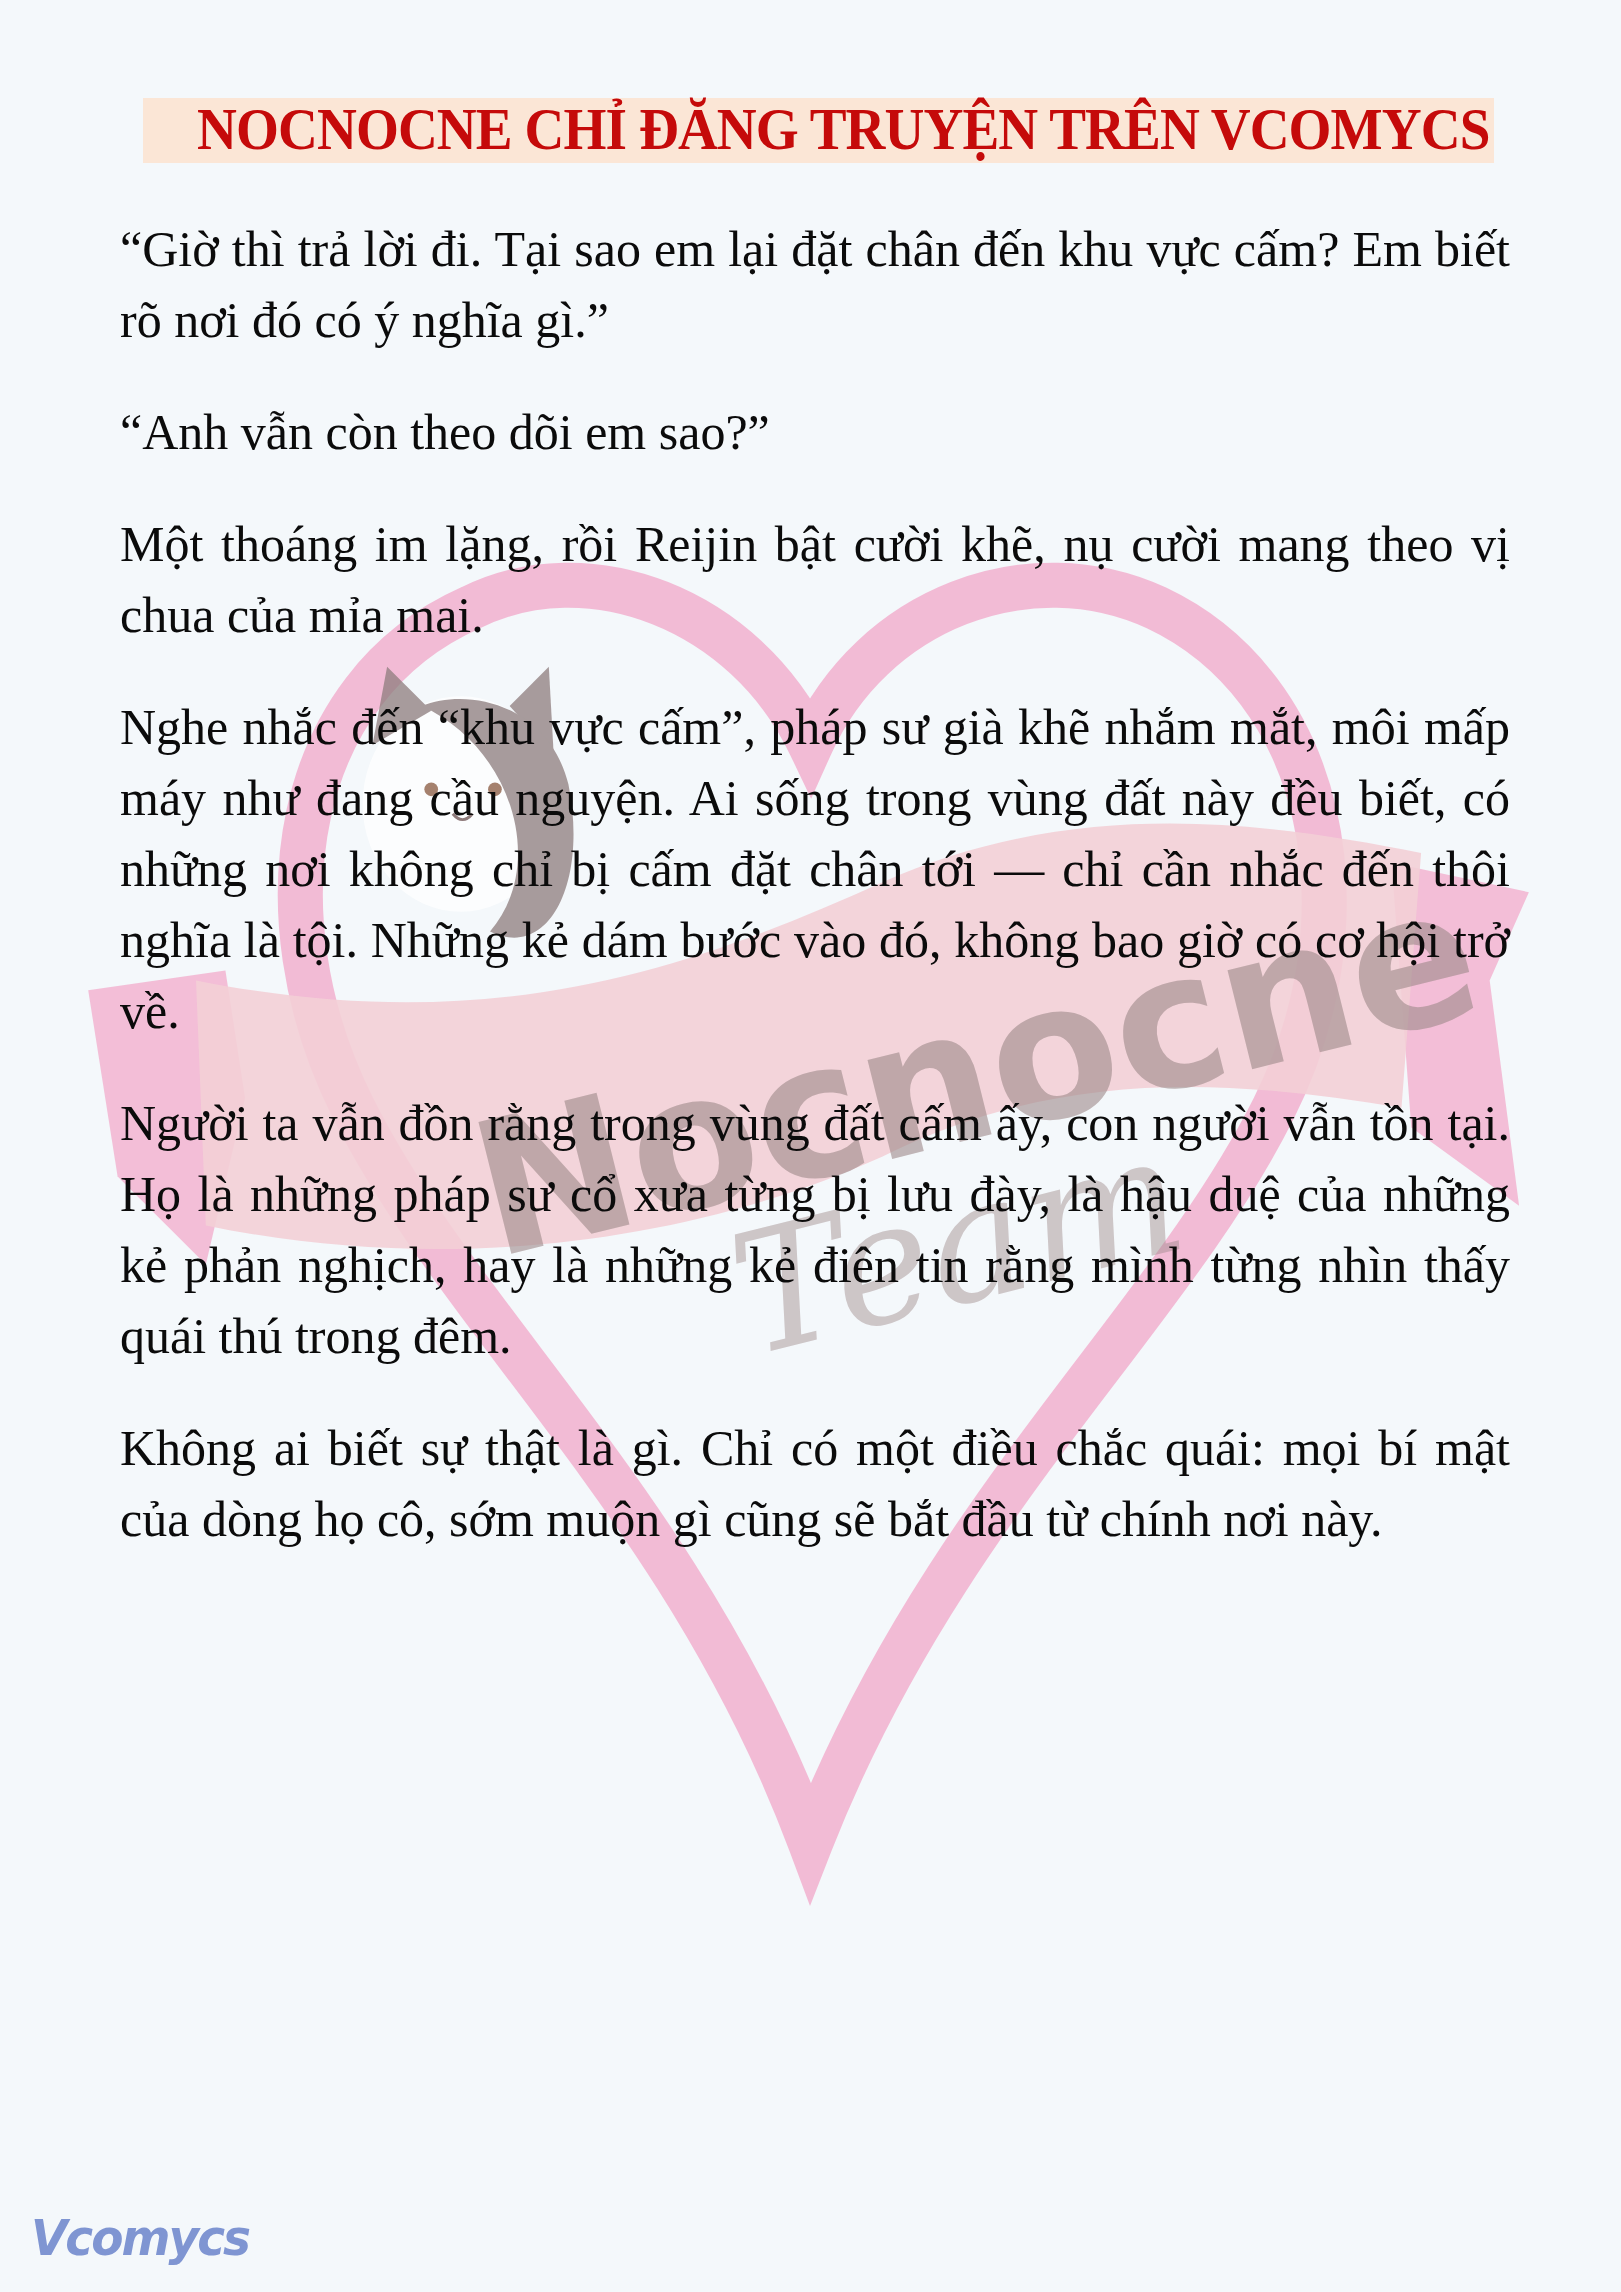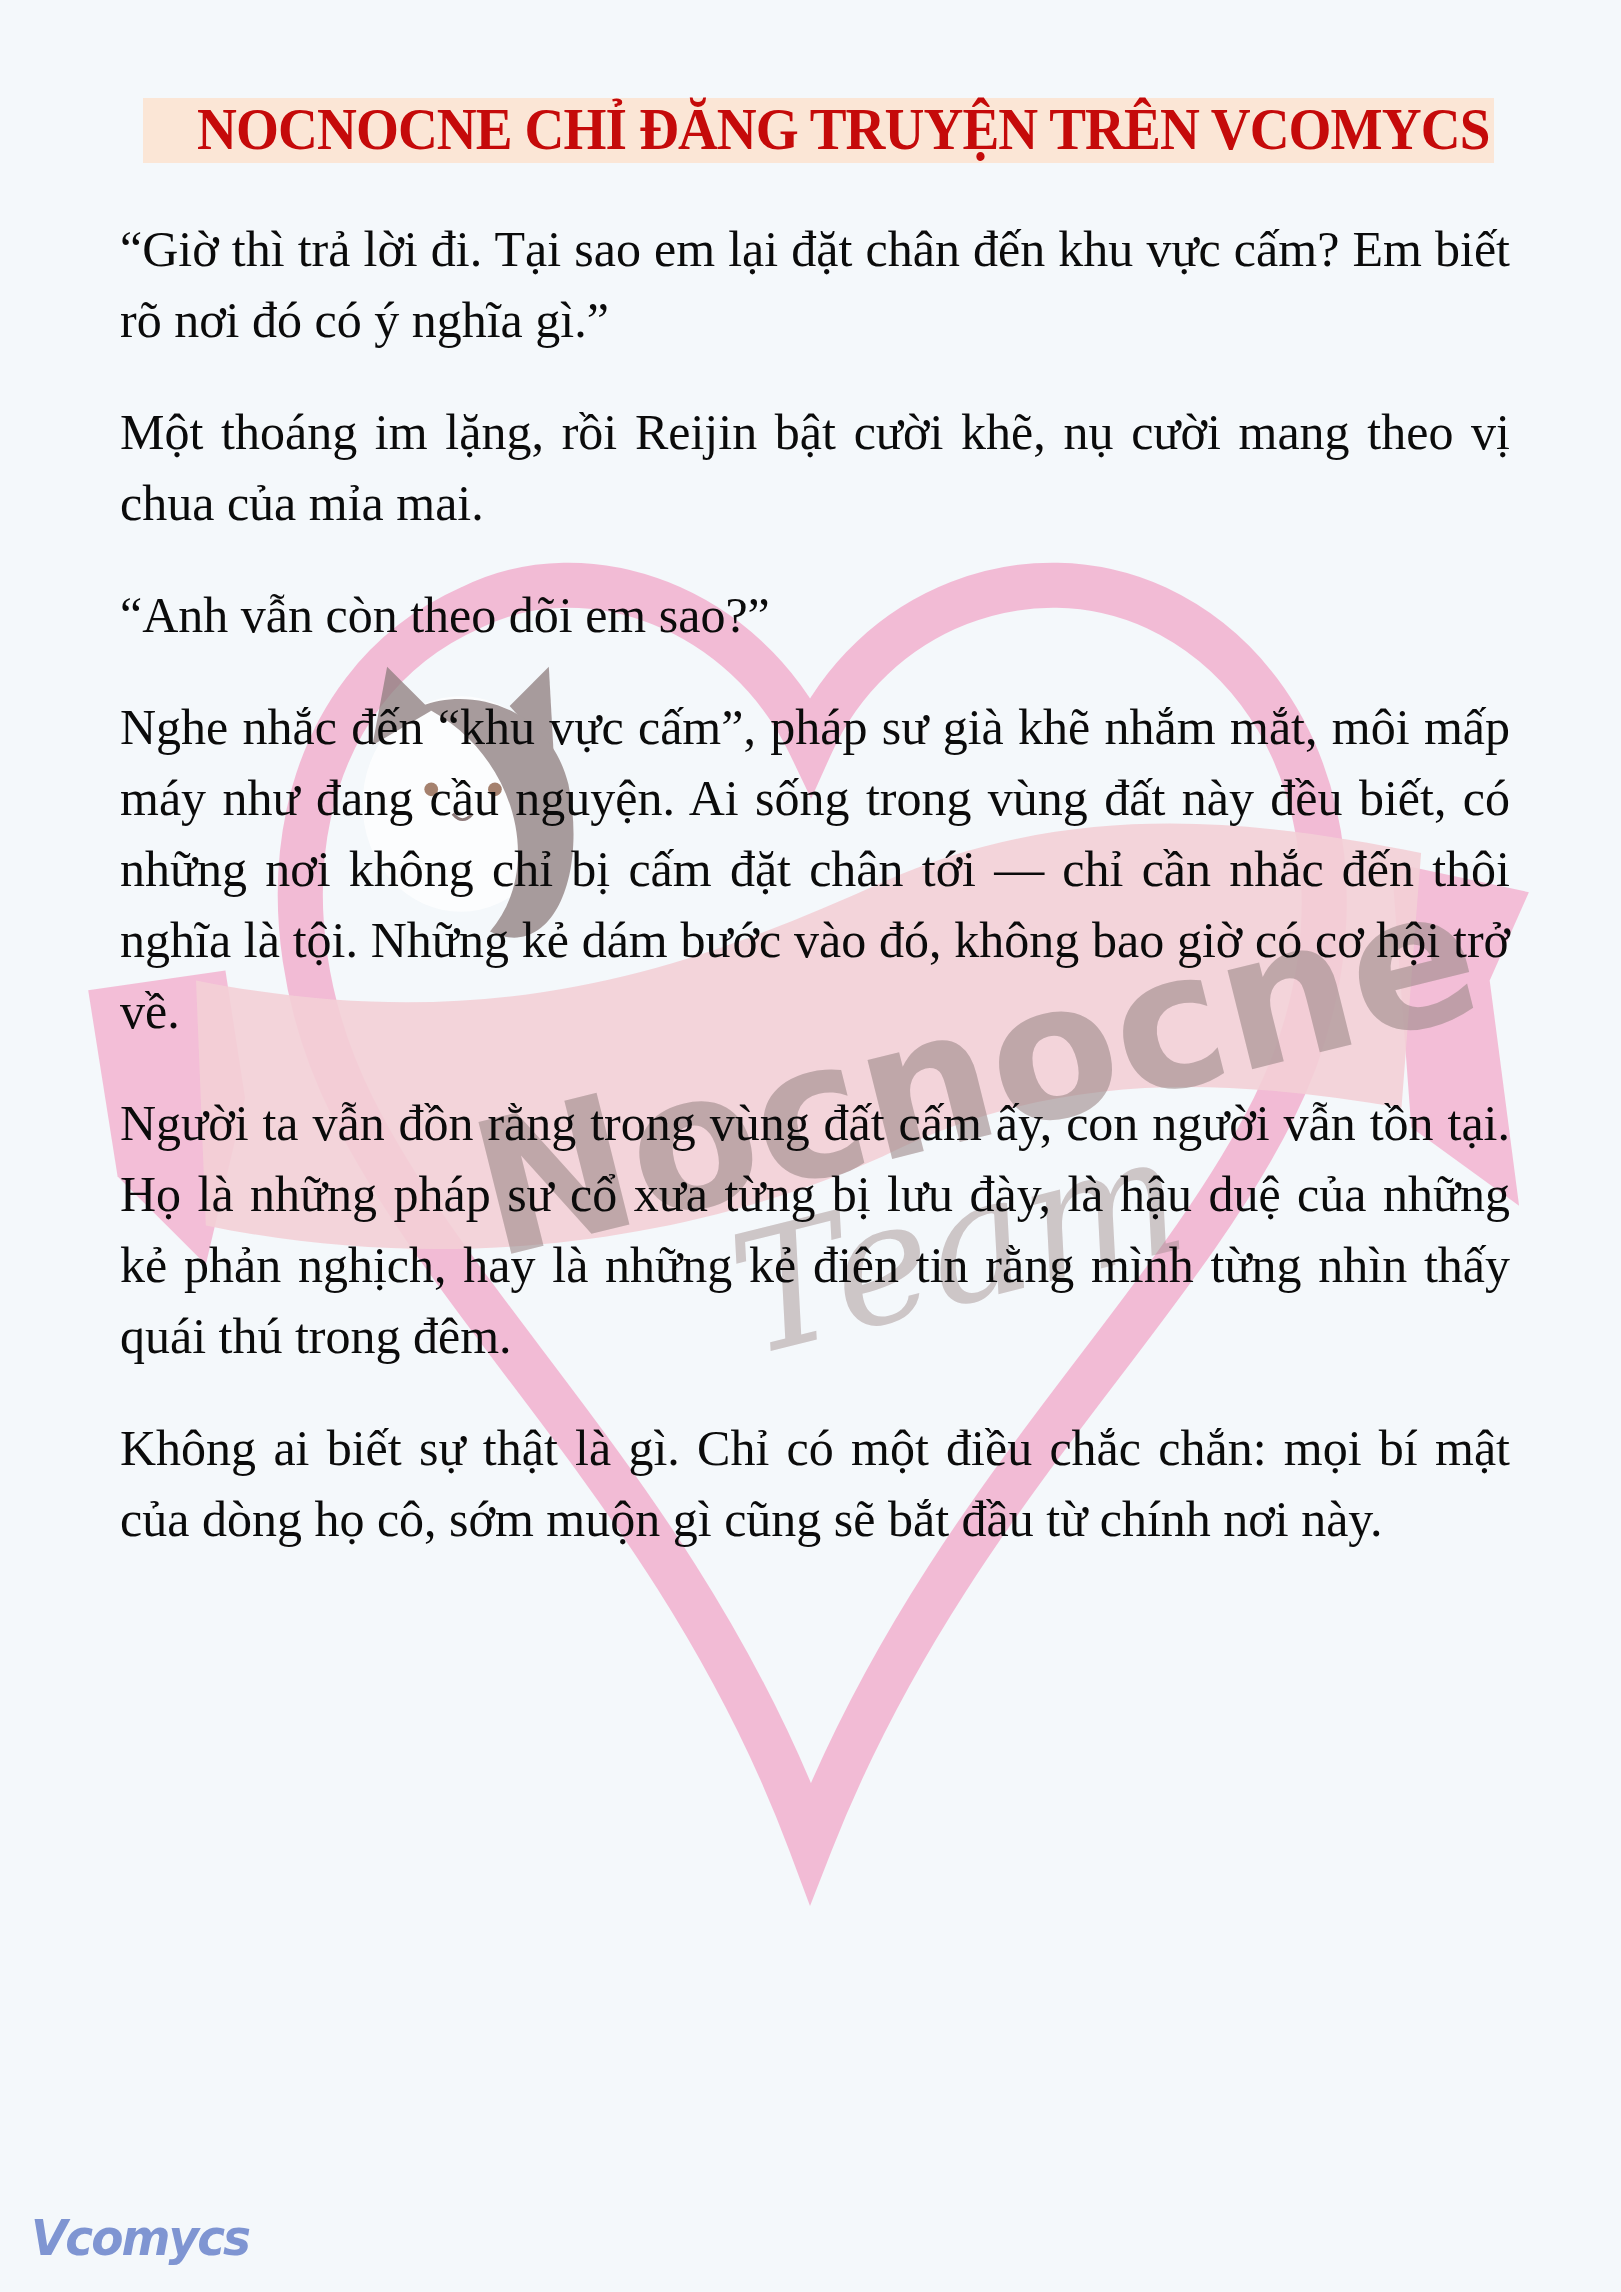--- a/index.html
+++ b/index.html
@@ -112,24 +112,24 @@
   <text x="470" y="1200" font-family="DejaVu Sans, sans-serif" font-weight="bold" font-size="190" fill="#9e8a8a" opacity="0.6" transform="rotate(-14 827 1100)">Nocnocne</text>
   <text x="700" y="1360" font-family="DejaVu Serif, serif" font-style="italic" font-size="170" fill="#9e8a8a" opacity="0.45" transform="rotate(-14 827 1100)">Team</text>
 </svg>
 
 <div class="page">
   <div class="banner"></div>
   <div class="banner-title">NOCNOCNE CHỈ ĐĂNG TRUYỆN TRÊN VCOMYCS</div>
 
   <div class="content">
     <p class="para">“Giờ thì trả lời đi. Tại sao em lại đặt chân đến khu vực cấm? Em biết rõ nơi đó có ý nghĩa gì.”</p>
+    <p class="para">“Anh vẫn còn theo dõi em sao?”</p>
     <p class="para">Một thoáng im lặng, rồi Reijin bật cười khẽ, nụ cười mang theo vị chua của mỉa mai.</p>
-    <p class="para">“Anh vẫn còn theo dõi em sao?”</p>
     <p class="para">Nghe nhắc đến “khu vực cấm”, pháp sư già khẽ nhắm mắt, môi mấp máy như đang cầu nguyện. Ai sống trong vùng đất này đều biết, có những nơi không chỉ bị cấm đặt chân tới — chỉ cần nhắc đến thôi nghĩa là tội. Những kẻ dám bước vào đó, không bao giờ có cơ hội trở về.</p>
     <p class="para">Người ta vẫn đồn rằng trong vùng đất cấm ấy, con người vẫn tồn tại. Họ là những pháp sư cổ xưa từng bị lưu đày, là hậu duệ của những kẻ phản nghịch, hay là những kẻ điên tin rằng mình từng nhìn thấy quái thú trong đêm.</p>
-    <p class="para">Không ai biết sự thật là gì. Chỉ có một điều chắc chắn: mọi bí mật của dòng họ cô, sớm muộn gì cũng sẽ bắt đầu từ chính nơi này.</p>
+    <p class="para">Không ai biết sự thật là gì. Chỉ có một điều chắc quái: mọi bí mật của dòng họ cô, sớm muộn gì cũng sẽ bắt đầu từ chính nơi này.</p>
   </div>
 
   <div class="footer-logo">
     <span class="footer-logo-text">Vcomycs</span>
   </div>
 </div>
 
 
 </body></html>

